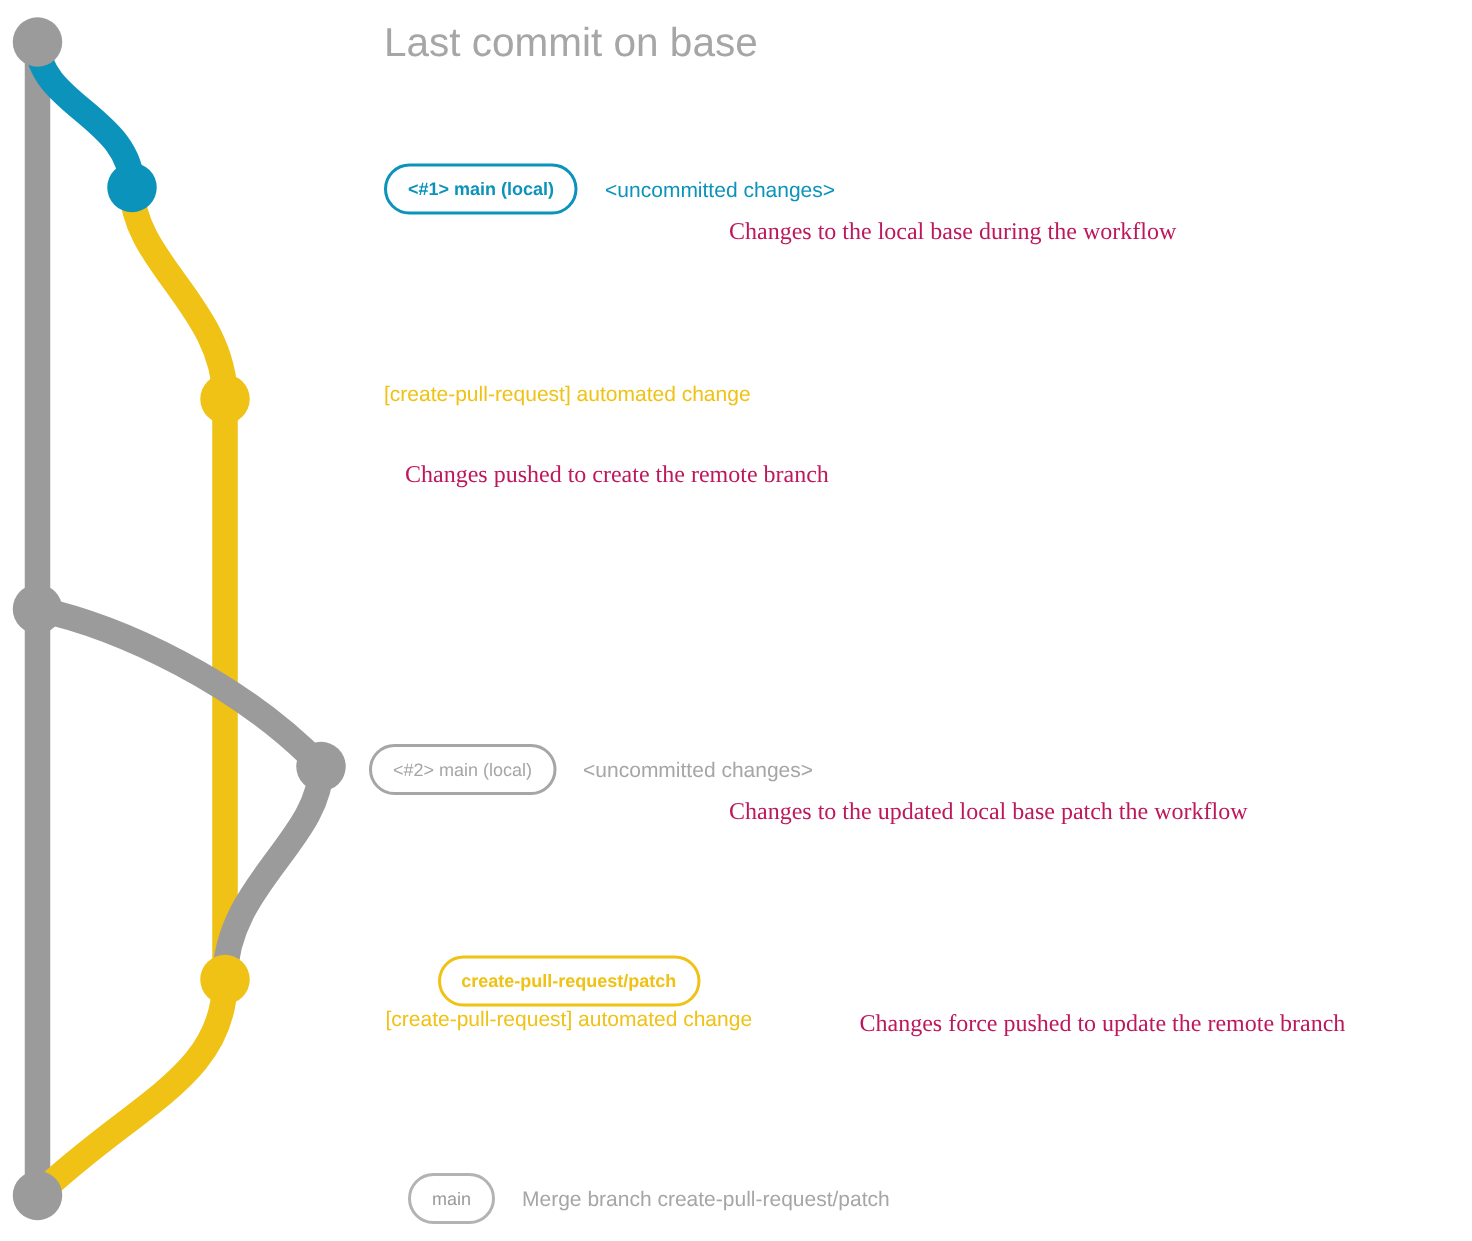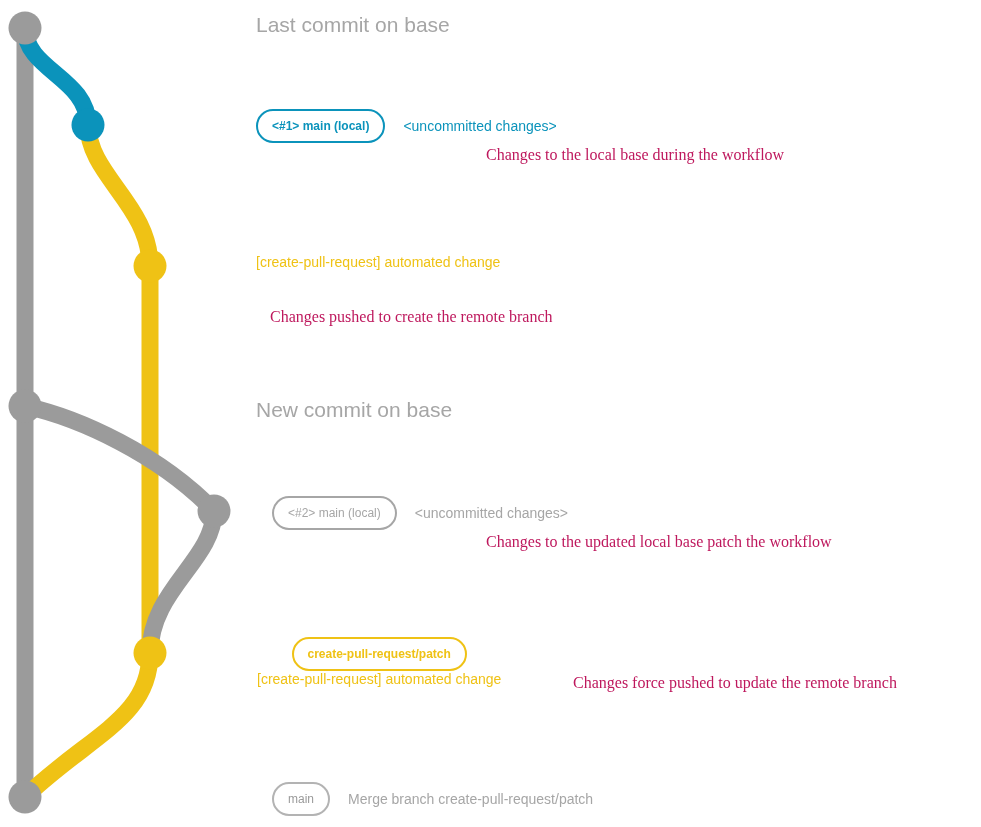--- a/index.html
+++ b/index.html
@@ -53,21 +53,21 @@
   .headline {
     font-size: 14px;
     white-space: nowrap;
     font-weight: 400;
   }
   .headline.blue   { color: #0b93bb; }
   .headline.yellow { color: #efc215; }
   .headline.gray   { color: #a6a6a6; }
 
   .plain-gray {
-    font-size: 21px;
+    font-size: 27px;
     color: #a6a6a6;
     white-space: nowrap;
     font-weight: 400;
   }
   .subtext {
     position: absolute;
     font-family: "Liberation Serif", serif;
     font-size: 16px;
     color: #be185d;
     white-space: nowrap;
@@ -110,25 +110,22 @@
     <span class="gap-md"></span>
     <span class="headline blue">&lt;uncommitted changes&gt;</span>
   </div>
   <div class="subtext" style="left:486px; top:146px;">Changes to the local base during the workflow</div>
 
   <div class="row" style="left:256px; top:254px;">
     <span class="headline yellow">[create-pull-request] automated change</span>
   </div>
   <div class="subtext" style="left:270px; top:291px;margin-top:17px;">Changes pushed to create the remote branch</div>
 
-  <div class="row" style="left:256px; top:398px;">
-    <span class="plain-gray">New commit on base</span>
-  </div>
 
-  <div class="row" style="left:272px; top:496px;align-items:center;">
+  <div class="row" style="left:246px; top:496px;align-items:center;">
     <span class="pill gray">&lt;#2&gt; main (local)</span>
     <span class="gap-md"></span>
     <span class="headline gray">&lt;uncommitted changes&gt;</span>
   </div>
   <div class="subtext" style="left:486px; top:533px;">Changes to the updated local base patch the workflow</div>
 
   <div class="row" style="left:257px; top:637px;flex-direction:column;">
     <span class="pill yellow">create-pull-request/patch</span>
     <span class="gap-sm"></span>
     <span class="headline yellow">[create-pull-request] automated change</span>

